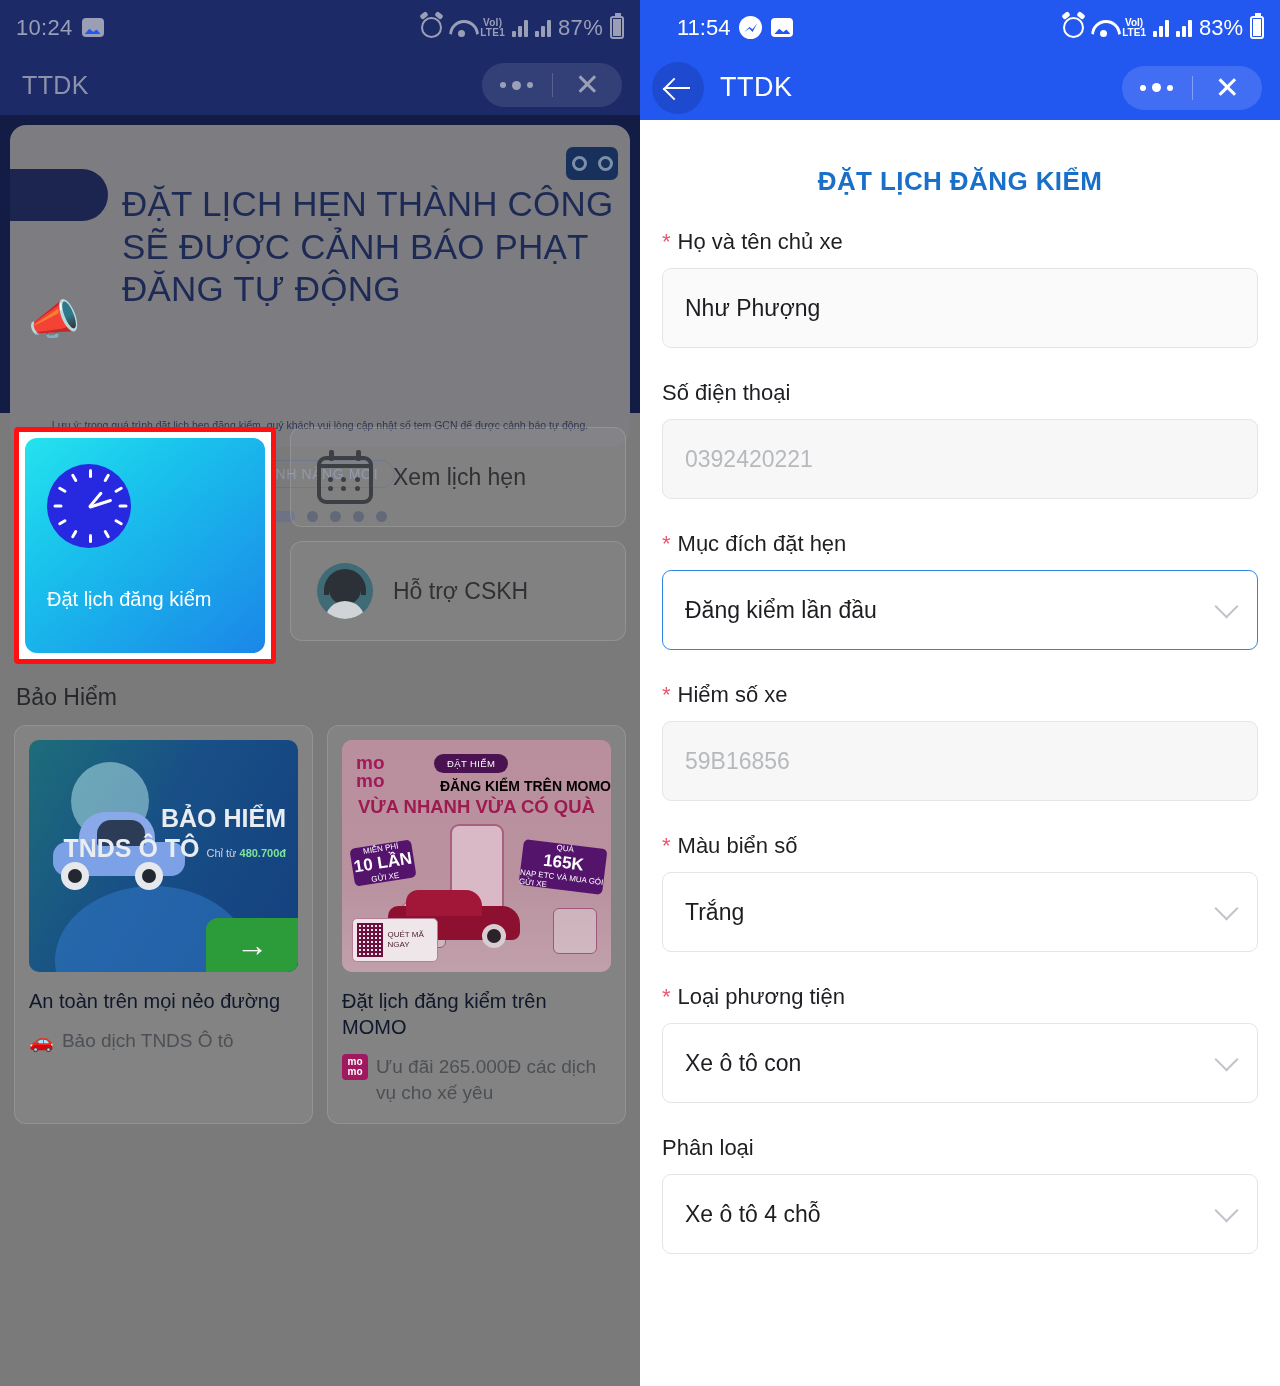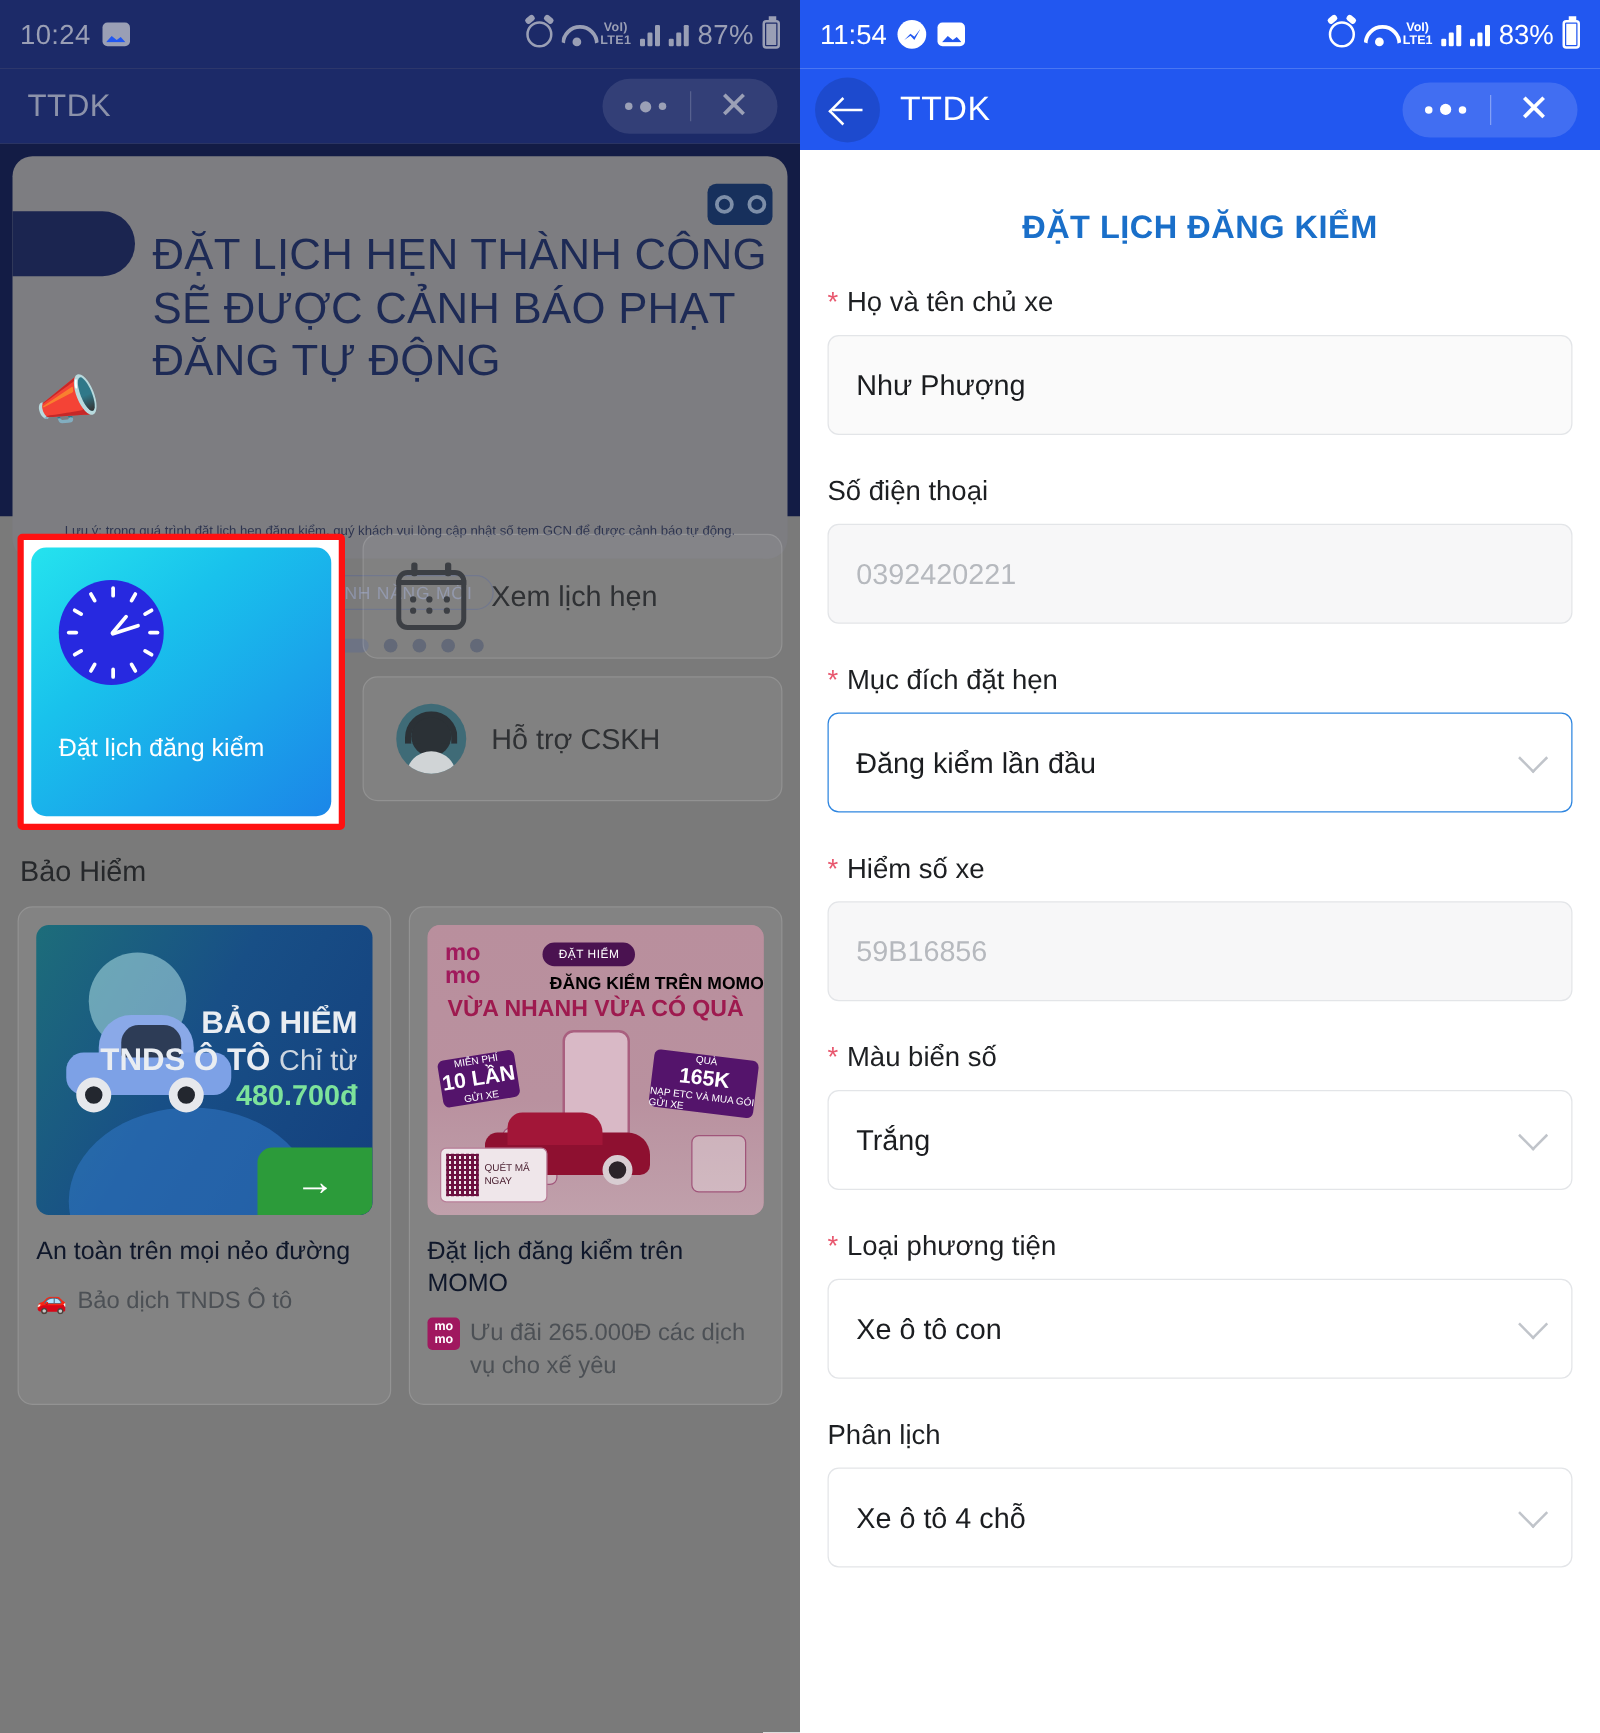--- a/index.html
+++ b/index.html
@@ -152,21 +152,21 @@
     border-radius: 26px 26px 4px 4px; background: #8aa9e8; }
   .ci-ins .car .base { position: absolute; left: 0; top: 30px; width: 132px; height: 34px;
     border-radius: 14px; background: #7da1e6; }
   .ci-ins .car .win { position: absolute; left: 44px; top: 8px; width: 48px; height: 26px;
     border-radius: 14px 14px 3px 3px; background: #2d3c56; }
   .ci-ins .car .wh { position: absolute; bottom: -4px; width: 28px; height: 28px; border-radius: 50%;
     background: #23272f; border: 7px solid #e6e8ec; }
   .ci-ins .car .wh.a { left: 8px; } .ci-ins .car .wh.b { left: 82px; }
   .ci-ins .txt { position: absolute; right: 12px; top: 64px; text-align: right; }
   .ci-ins .txt .t1 { color: #e9edf2; font-size: 25px; font-weight: bold; line-height: 1.18; }
-  .ci-ins .txt .t2 { font-size: 23px; color: #cdd6e0; margin-top: 5px; }
+  .ci-ins .txt .t2 { font-size: 11px; color: #cdd6e0; margin-top: 5px; }
   .ci-ins .txt .t2 b { color: #7de39b; }
   .ci-ins .arrow { position: absolute; right: 0; bottom: 0; width: 92px; height: 54px;
     background: #2c9b3a; border-radius: 12px 0 10px 0; color: #fff;
     display: flex; align-items: center; justify-content: center; font-size: 32px; }
   .ci-momo { background: #b08a97; }
   .ci-momo .sky { position: absolute; inset: 0; background:
       linear-gradient(180deg,#b98f9d 0%,#b9919f 60%,#c0a0ab 100%); }
   .ci-momo .logo { position: absolute; left: 14px; top: 14px; color: #a01a5c;
     font-weight: bold; font-size: 19px; line-height: .95; }
   .ci-momo .chip { position: absolute; left: 92px; top: 14px; background: #4a1250; color: #fff;
@@ -210,21 +210,21 @@
     font-size: 10px; font-weight: bold; line-height: 1; display: flex; flex-direction: column;
     align-items: center; justify-content: center; flex: 0 0 auto; }
 
   
   .panel-right { width: 640px; height: 1386px; background: #fff; position: relative; overflow: hidden; }
   .r-statusbar {
     height: 55px; background: #2257f0; color: #ffffff;
     display: flex; align-items: center; justify-content: space-between;
     padding: 0 16px; font-size: 22px;
   }
-  .r-statusbar .sb-left { display: flex; align-items: center; gap: 9px; }
+  .r-statusbar .sb-left { display: flex; align-items: center; gap: 9px; margin-left: 21px; }
   .r-statusbar .sb-right { display: flex; align-items: center; gap: 7px; }
   .msgr { width: 23px; height: 23px; border-radius: 50%; background: #fff; position: relative; }
   .msgr::after { content: ""; position: absolute; left: 5px; top: 7px; width: 13px; height: 9px;
     background: #2257f0; clip-path: polygon(0 100%,38% 45%,62% 70%,100% 0,62% 100%,38% 62%); }
   .imgic { width: 22px; height: 19px; border-radius: 4px; background: currentColor; position: relative; }
   .imgic::after { content: ""; position: absolute; left: 3px; bottom: 3px; width: 16px; height: 8px;
     background: #2257f0; clip-path: polygon(0 100%,30% 35%,55% 75%,75% 45%,100% 100%); }
   .alarm { width: 21px; height: 21px; border: 2.6px solid currentColor; border-radius: 50%; position: relative; }
   .alarm::before, .alarm::after { content: ""; position: absolute; top: -6px; width: 8px; height: 5px;
     background: currentColor; border-radius: 2px; }
@@ -596,21 +596,21 @@
           <span>Loại phương tiện</span>
         </div>
         <div class="field sel">
           <span>Xe ô tô con</span>
           <span class="chev"></span>
         </div>
       </div>
 
       <div class="fgroup">
         <div class="flabel">
-          <span>Phân lịch</span>
+          <span>Phân loại</span>
         </div>
         <div class="field sel">
           <span>Xe ô tô 4 chỗ</span>
           <span class="chev"></span>
         </div>
       </div>
     </div>
   </div>
 
 </div>

